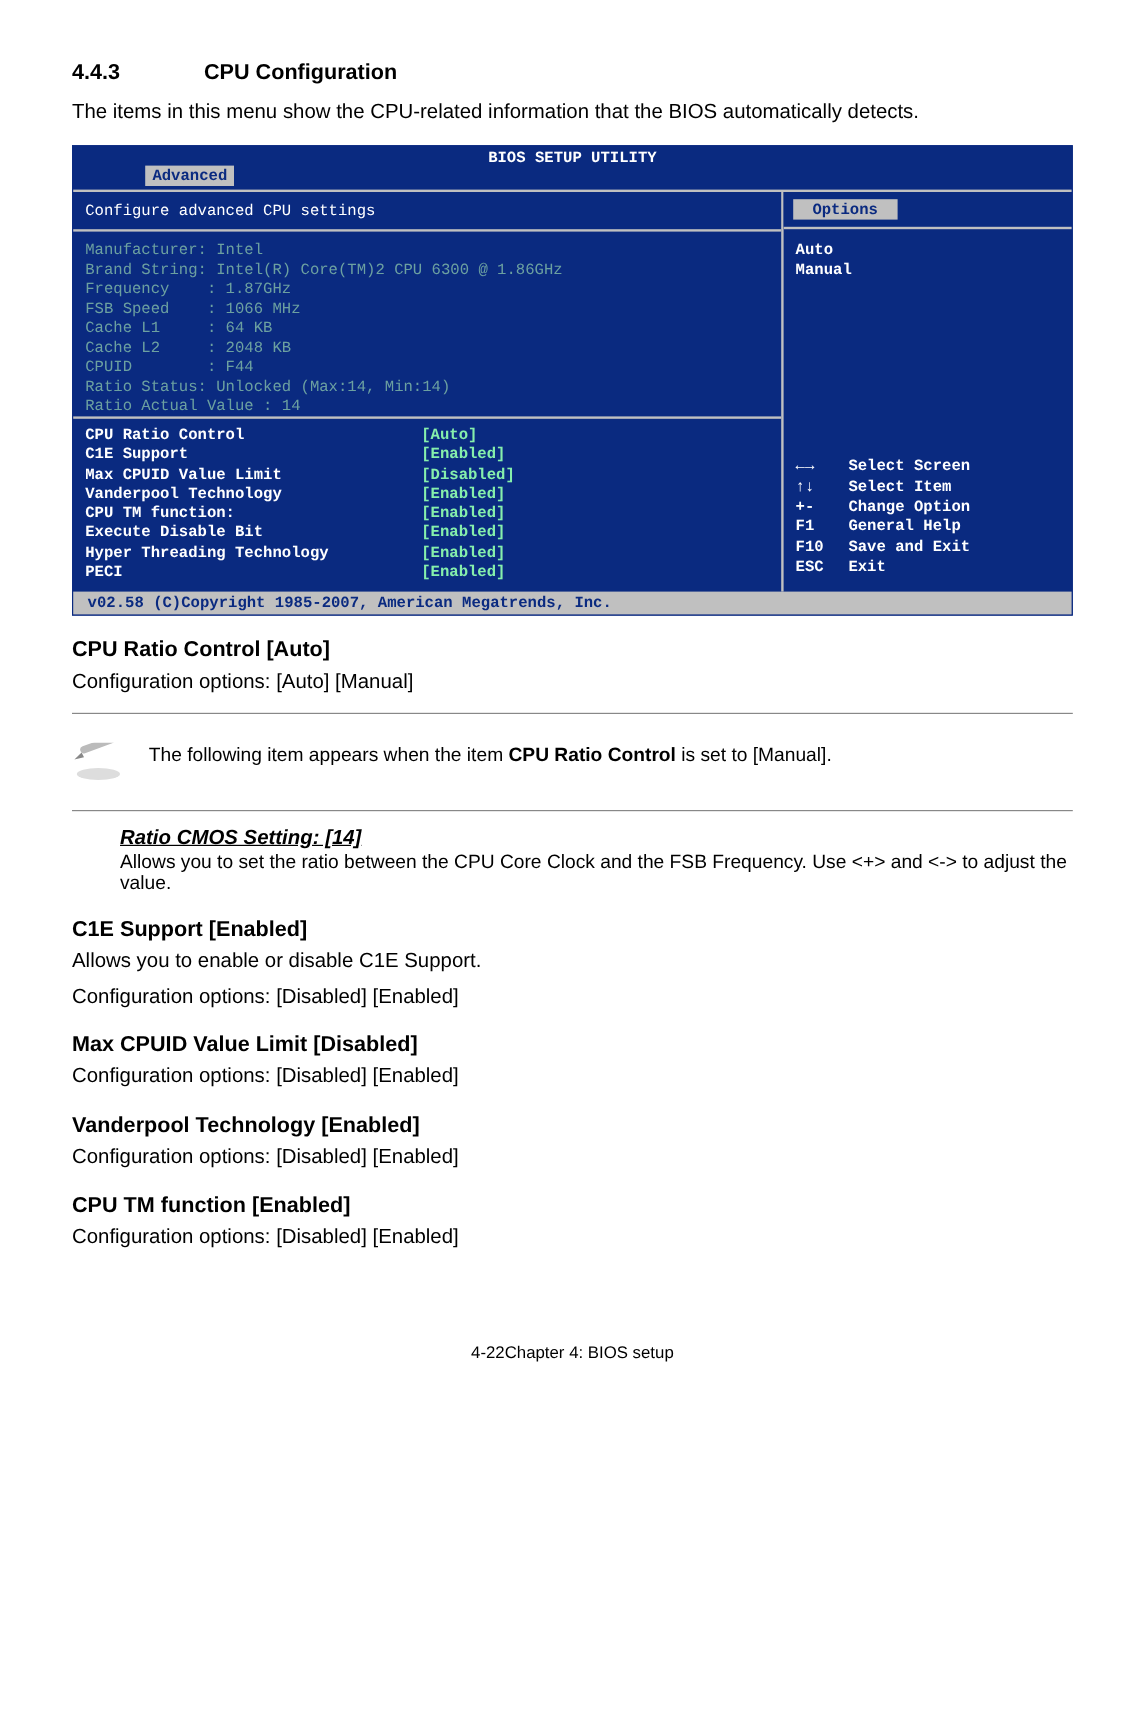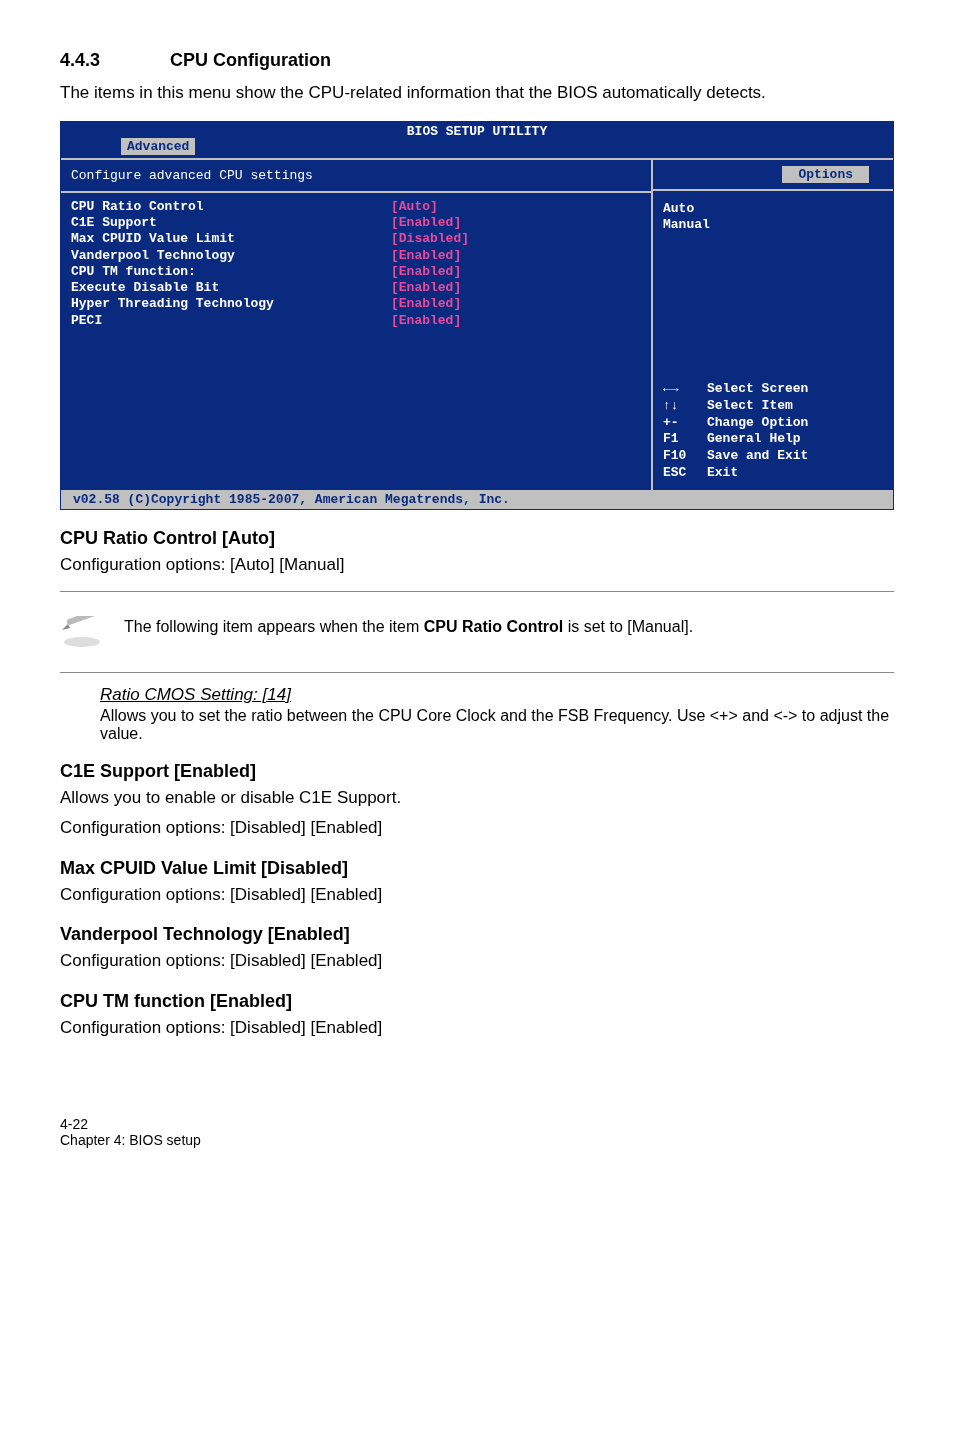--- a/index.html
+++ b/index.html
@@ -61,22 +61,22 @@
     border-left: 2px solid #c0c0c0;
     padding: 0;
   }
   .bios-heading-row {
     border-bottom: 2px solid #c0c0c0;
     padding: 8px 10px;
     color: #fff;
   }
   .bios-options-row {
     border-bottom: 2px solid #c0c0c0;
-    padding: 6px 24px;
-    text-align:right;
+    padding: 6px 8px;
+    text-align:left;
     background:#0a2a80;
   }
   .bios-options-label {
     background:#c0c0c0;
     color:#0a2a80;
     padding:1px 16px;
     display:inline-block;
     font-weight:bold;
   }
   .bios-info {
@@ -85,21 +85,21 @@
     color: #6ca0a0;
     border-bottom: 2px solid #c0c0c0;
     white-space: pre;
   }
   .bios-settings {
     padding: 6px 10px 8px 10px;
     line-height: 1.25;
   }
   .bios-settings .row { display:flex; }
   .bios-settings .lbl { color:#fff; font-weight:bold; width:280px; }
-  .bios-settings .val { color:#ec4899; font-weight:bold;margin-left:40px; }
+  .bios-settings .val { color:#86efac; font-weight:bold; }
   .bios-right-upper {
     padding: 10px 10px;
     color:#fff;
     font-weight:bold;
     line-height:1.25;
     min-height: 170px;
   }
   .bios-right-lower {
     padding: 0 10px 8px 10px;
     color:#fff;
@@ -149,28 +149,28 @@
   }
   .indent-block {
     margin: 10px 0 10px 40px;
   }
   .ul-italic {
     font-style: italic;
     text-decoration: underline;
     font-size: 17px;
     display:block;
     margin-bottom:2px;
+    font-weight:bold;
   }
   .footer {
     display:flex;
     justify-content: center;
     font-size: 14px;
     padding: 30px 60px 20px 60px;
     border-top: 0;
-    flex-direction: column;
   }
 </style>
 </head>
 <body>
 
 <div class="page">
 
   <h2 class="section-num">
     <span class="num">4.4.3</span><span>CPU Configuration</span>
   </h2>
@@ -178,20 +178,29 @@
   <p class="intro">The items in this menu show the CPU-related information that the BIOS automatically detects.</p>
 
   <div class="bios">
     <div class="bios-title">BIOS SETUP UTILITY</div>
     <div class="bios-tabs">
       <span class="bios-tab">Advanced</span>
     </div>
     <div class="bios-body">
       <div class="bios-left">
         <div class="bios-heading-row">Configure advanced CPU settings</div>
+        <div class="bios-info">Manufacturer: Intel
+Brand String: Intel(R) Core(TM)2 CPU 6300 @ 1.86GHz
+Frequency    : 1.87GHz
+FSB Speed    : 1066 MHz
+Cache L1     : 64 KB
+Cache L2     : 2048 KB
+CPUID        : F44
+Ratio Status: Unlocked (Max:14, Min:14)
+Ratio Actual Value : 14</div>
         <div class="bios-settings">
           <div class="row">
               <span class="lbl">CPU Ratio Control</span>
               <span class="val">[Auto]</span>
             </div>
           <div class="row">
               <span class="lbl">C1E Support</span>
               <span class="val">[Enabled]</span>
             </div>
           <div class="row">

